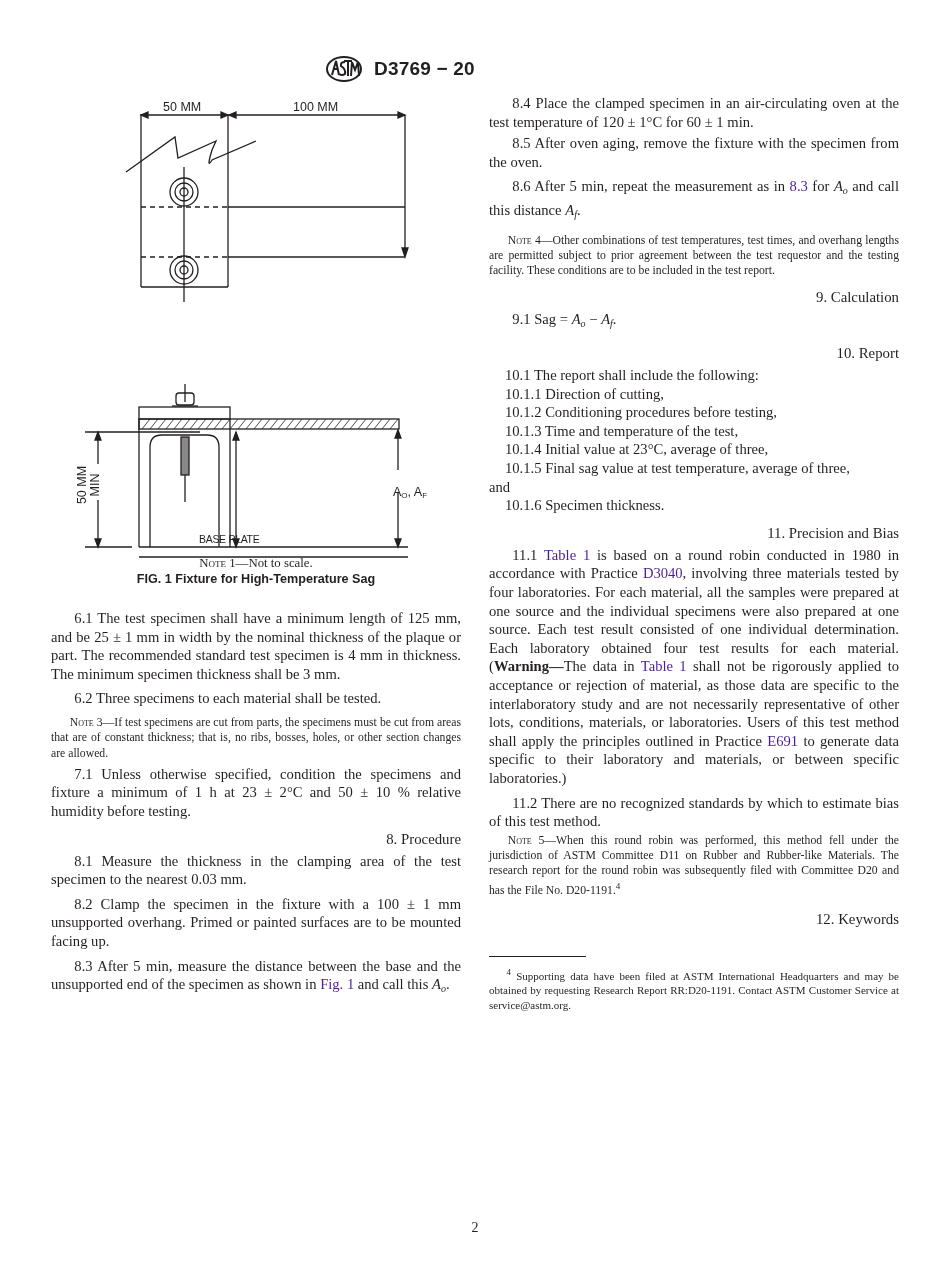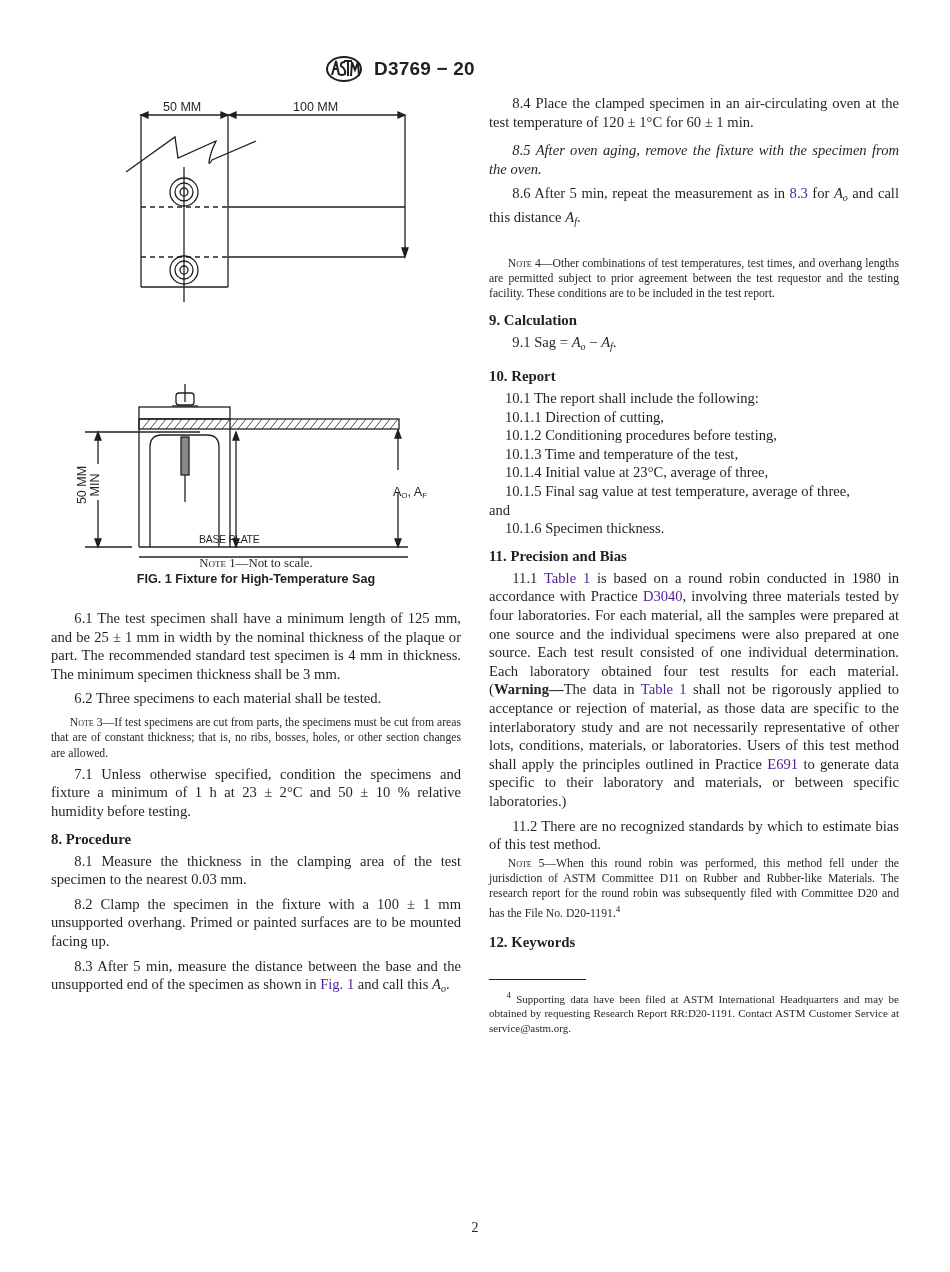--- a/index.html
+++ b/index.html
@@ -9,21 +9,21 @@
   .header .logo { display: inline-block; vertical-align: middle; width: 40px; height: 28px; margin-right: 6px; }
   .header .code { display: inline-block; vertical-align: middle; font-family: "Liberation Sans", "DejaVu Sans", sans-serif;
                   font-weight: bold; font-size: 19px; letter-spacing: 0.2px; }
   .col { position: absolute; top: 0; width: 410px; }
   .col.left { left: 51px; }
   .col.right { left: 489px; }
   p { margin: 0; font-size: 14.6px; line-height: 18.6px; text-align: justify; }
   .ind { text-indent: 1.6em; }
   .note { font-size: 11.7px; line-height: 15.3px; text-align: justify; }
   .note .sc { font-variant: small-caps; }
-  h2 { margin: 0; font-size: 14.8px; font-weight: bold; line-height: 18px; }
+  h2 { margin: 0; font-size: 14.8px; font-weight: normal; line-height: 18px; text-align: right; }
   .link { color: #4c1d95; }
   .abs { position: absolute; }
   .sub { font-size: 10px; vertical-align: -3px; font-style: italic; }
   .it { font-style: italic; }
   .sup { font-size: 9px; vertical-align: 5px; }
   .fig-caption { font-family: "Liberation Sans", "DejaVu Sans", sans-serif; font-weight: bold; font-size: 12.6px; text-align: center; }
   .list-line { font-size: 14.6px; line-height: 18.6px; }
   .footnote { font-size: 11px; line-height: 14.4px; text-align: justify; }
   .pageno { position: absolute; top: 1220px; left: 0; width: 950px; text-align: center; font-size: 14px; }
 </style>
@@ -151,23 +151,23 @@
   <p class="ind" style="margin-top:4px;">7.1  Unless otherwise specified, condition the specimens and fixture a minimum of 1 h at 23 ± 2°C and 50 ± 10 % relative humidity before testing.</p>
 
   <h2 style="margin-top:9px;">8.  Procedure</h2>
   <p class="ind" style="margin-top:4px;">8.1  Measure the thickness in the clamping area of the test specimen to the nearest 0.03 mm.</p>
   <p class="ind" style="margin-top:6px;">8.2  Clamp the specimen in the fixture with a 100 ± 1 mm unsupported overhang. Primed or painted surfaces are to be mounted facing up.</p>
   <p class="ind" style="margin-top:6px;"><span>8.3  After 5 min, measure the distance between the base and the unsupported end of the specimen as shown in </span><span class="link">Fig. 1</span><span> and call this </span><span class="it">A</span><span class="sub">o</span><span>.</span></p>
 </div>
 
 <div class="col right" style="top:94px;">
   <p class="ind">8.4  Place the clamped specimen in an air-circulating oven at the test temperature of 120 ± 1°C for 60 ± 1 min.</p>
-  <p class="ind" style="margin-top:10px;font-style:italic;">8.5  After oven aging, remove the fixture with the specimen from the oven.</p>
+  <p class="ind" style="margin-top:3px;">8.5  After oven aging, remove the fixture with the specimen from the oven.</p>
   <p class="ind" style="margin-top:6px;"><span>8.6  After 5 min, repeat the measurement as in </span><span class="link">8.3</span><span> for </span><span class="it">A</span><span class="sub">o</span><span> and call this distance </span><span class="it">A</span><span class="sub">f</span><span>.</span></p>
-  <p class="note ind" style="margin-top:24px;"><span class="sc">Note</span><span> 4—Other combinations of test temperatures, test times, and overhang lengths are permitted subject to prior agreement between the test requestor and the testing facility. These conditions are to be included in the test report.</span></p>
+  <p class="note ind" style="margin-top:8px;"><span class="sc">Note</span><span> 4—Other combinations of test temperatures, test times, and overhang lengths are permitted subject to prior agreement between the test requestor and the testing facility. These conditions are to be included in the test report.</span></p>
 
   <h2 style="margin-top:10px;">9.  Calculation</h2>
   <p class="ind" style="margin-top:4px;"><span>9.1  Sag = </span><span class="it">A</span><span class="sub">o</span><span> − </span><span class="it">A</span><span class="sub">f</span><span>.</span></p>
 
   <h2 style="margin-top:10px;">10.  Report</h2>
   <div style="margin-top:4px;">
     <div class="list-line" style="padding-left:16px;">10.1  The report shall include the following:</div>
     <div class="list-line" style="padding-left:16px;">10.1.1  Direction of cutting,</div>
     <div class="list-line" style="padding-left:16px;">10.1.2  Conditioning procedures before testing,</div>
     <div class="list-line" style="padding-left:16px;">10.1.3  Time and temperature of the test,</div>

